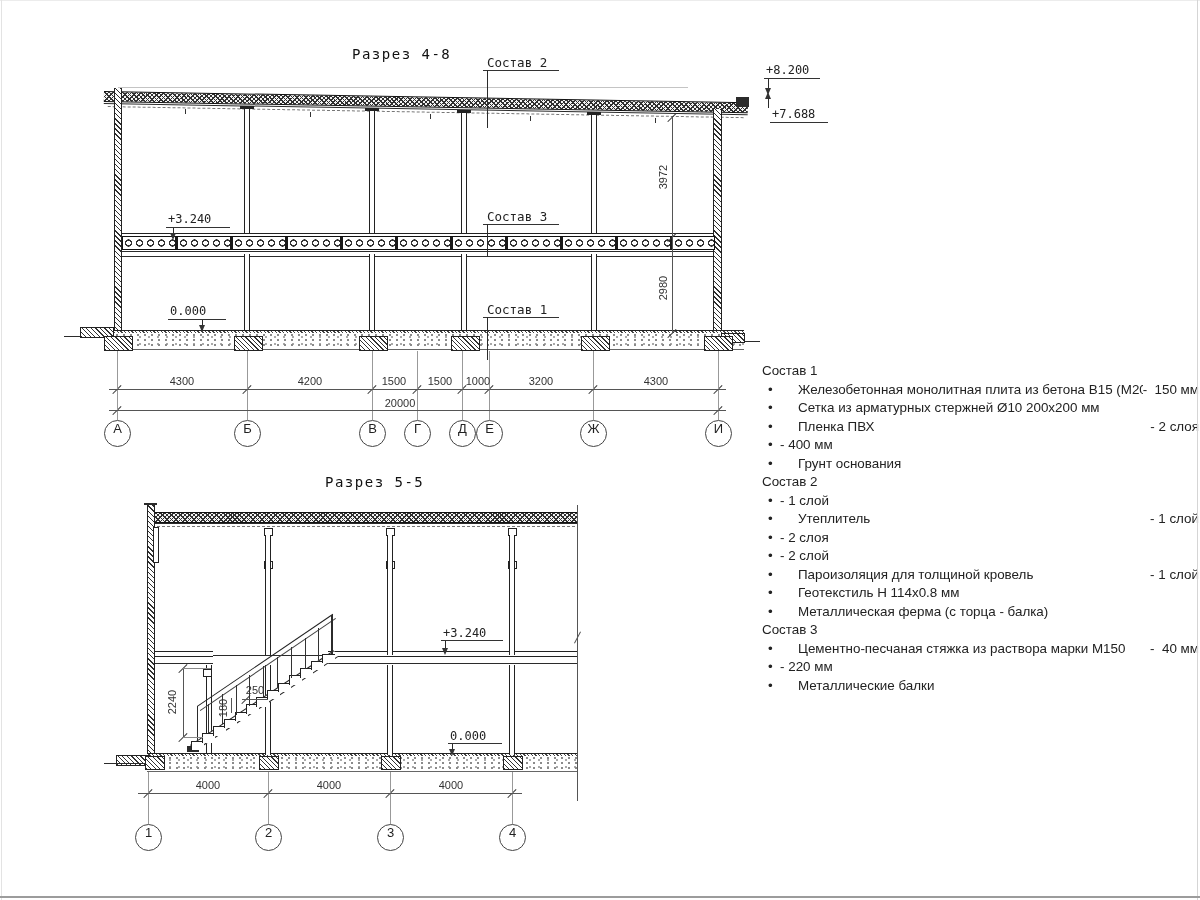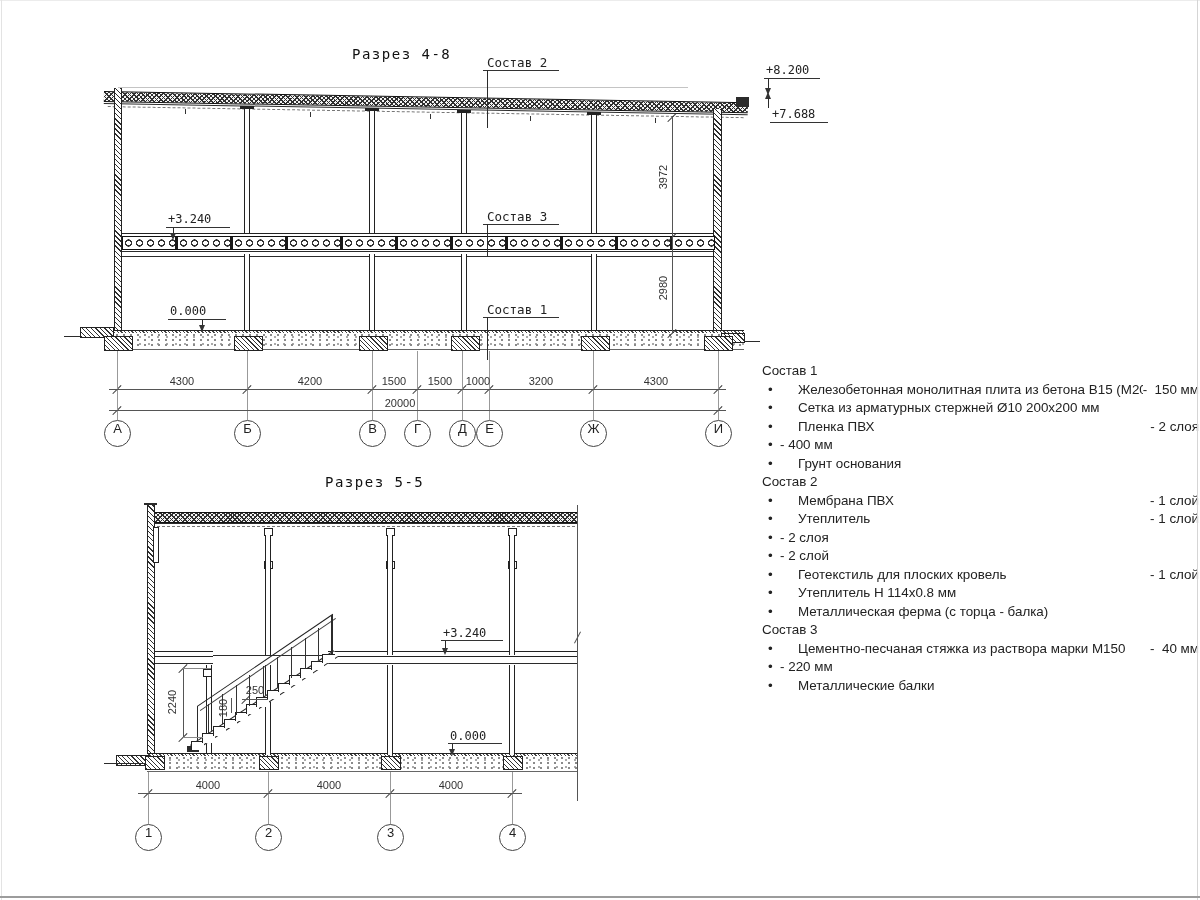--- a/index.html
+++ b/index.html
@@ -331,44 +331,43 @@
         <span class="v">- 400 мм</span>
       </div>
     <div class="spec-row">
         <span class="b">•</span>
         <span class="n">Грунт основания</span>
         <span class="v"></span>
       </div>
     <div class="spec-title">Состав 2</div>
     <div class="spec-row">
         <span class="b">•</span>
-        <span class="n">Мембрана ПВХ</span>
         <span class="v">- 1 слой</span>
       </div>
     <div class="spec-row">
         <span class="b">•</span>
         <span class="n">Утеплитель</span>
         <span class="v">- 1 слой</span>
       </div>
     <div class="spec-row">
         <span class="b">•</span>
         <span class="v">- 2 слоя</span>
       </div>
     <div class="spec-row">
         <span class="b">•</span>
         <span class="v">- 2 слой</span>
       </div>
     <div class="spec-row">
         <span class="b">•</span>
-        <span class="n">Геотекстиль для плоских кровель</span>
+        <span class="n">Пароизоляция для толщиной кровель</span>
         <span class="v">- 1 слой</span>
       </div>
     <div class="spec-row">
         <span class="b">•</span>
-        <span class="n">Утеплитель Н 114x0.8 мм</span>
+        <span class="n">Геотекстиль Н 114x0.8 мм</span>
         <span class="v"></span>
       </div>
     <div class="spec-row">
         <span class="b">•</span>
         <span class="n">Металлическая ферма (с торца - балка)</span>
         <span class="v"></span>
       </div>
     <div class="spec-title">Состав 3</div>
     <div class="spec-row">
         <span class="b">•</span>

